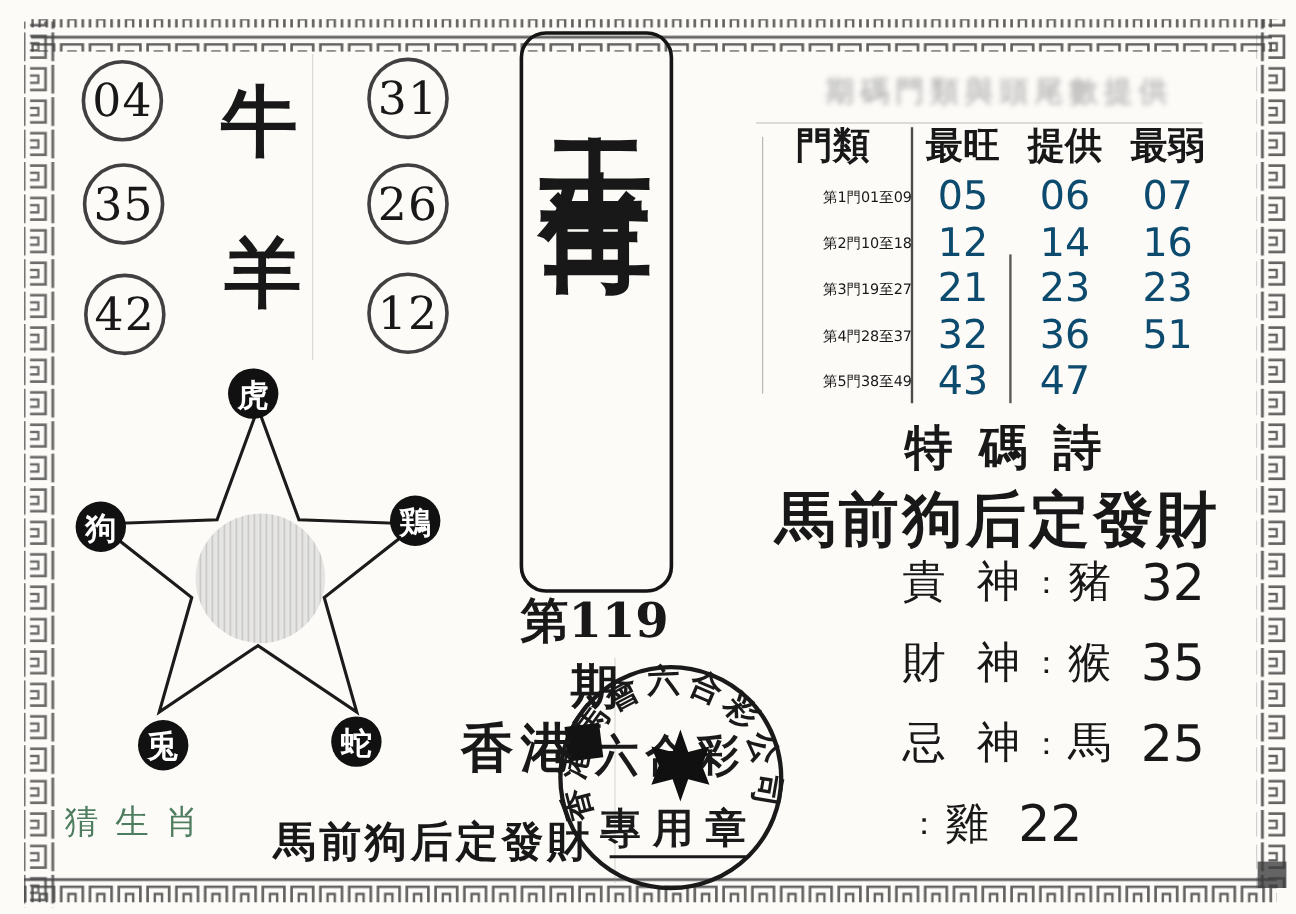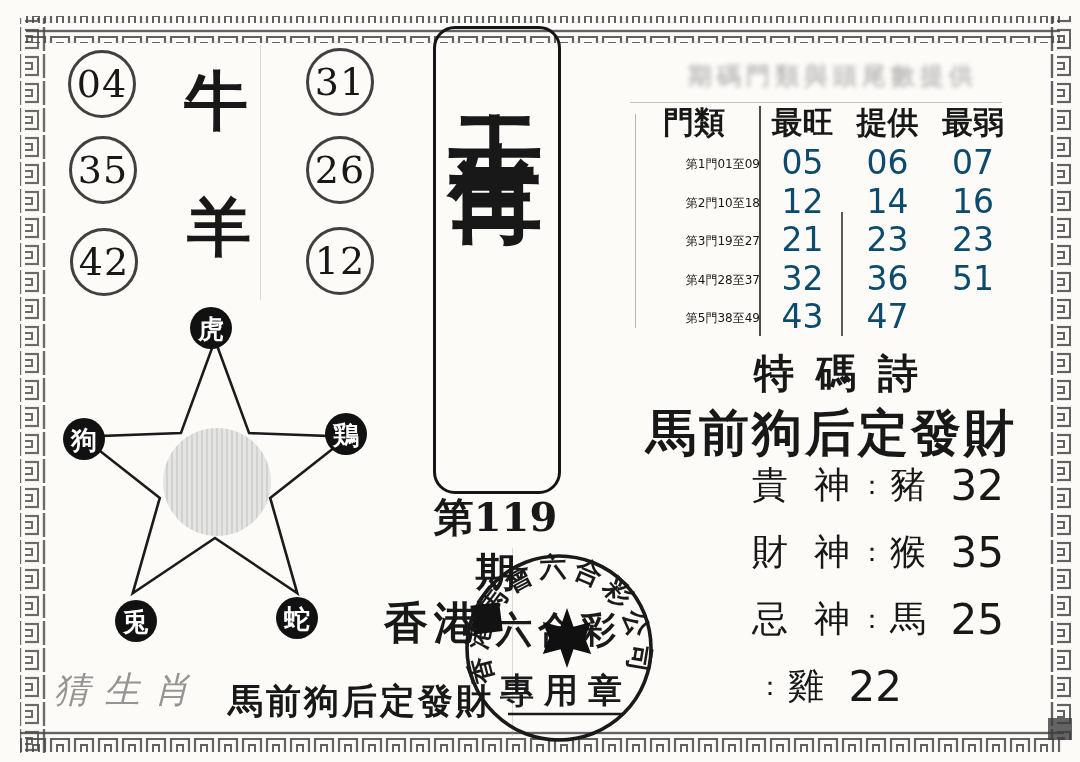--- a/index.html
+++ b/index.html
@@ -59,22 +59,22 @@
   
   .gods{position:absolute; left:752px; top:452px; z-index:3;}
   .god-row{display:flex; align-items:center; height:67px;}
   .g-name{width:102px; font-size:36px; letter-spacing:26px; white-space:nowrap; overflow:visible;}
   .g-colon{width:36px; font-size:26px; text-align:center;}
   .g-animal{width:50px; font-size:36px;}
   .g-num{width:64px; font-size:42px; text-align:right; font-family:"DejaVu Sans", sans-serif;}
   
   .hk{position:absolute; left:384px; top:594px; font-size:44px; letter-spacing:6px;
     font-weight:bold; z-index:3;}
-  .faint-phrase{position:absolute; left:54px; top:666px; font-size:36px; letter-spacing:14px;
-    color:#737373; opacity:.75; filter:blur(.6px); font-style:italic; white-space:nowrap; z-index:3;}
+  .faint-phrase{position:absolute; left:54px; top:666px; font-size:28px; letter-spacing:14px;
+    color:#14532d; opacity:.75; filter:blur(.6px); white-space:nowrap; z-index:3;}
   .bottom-phrase{position:absolute; left:212px; top:678px; font-size:35px; font-weight:bold;
     letter-spacing:3px; white-space:nowrap; z-index:3;margin-left:16px;}
   
   .overlay{position:absolute; left:0; top:0; width:1080px; height:762px; z-index:2; pointer-events:none;}
   .borderlayer{position:absolute; left:0; top:0; width:1080px; height:762px; z-index:1; pointer-events:none;}
   
   .crease{position:absolute; width:1px; background:#9a9a9a; opacity:.35; z-index:1;}
 </style>
 </head>
 <body>

